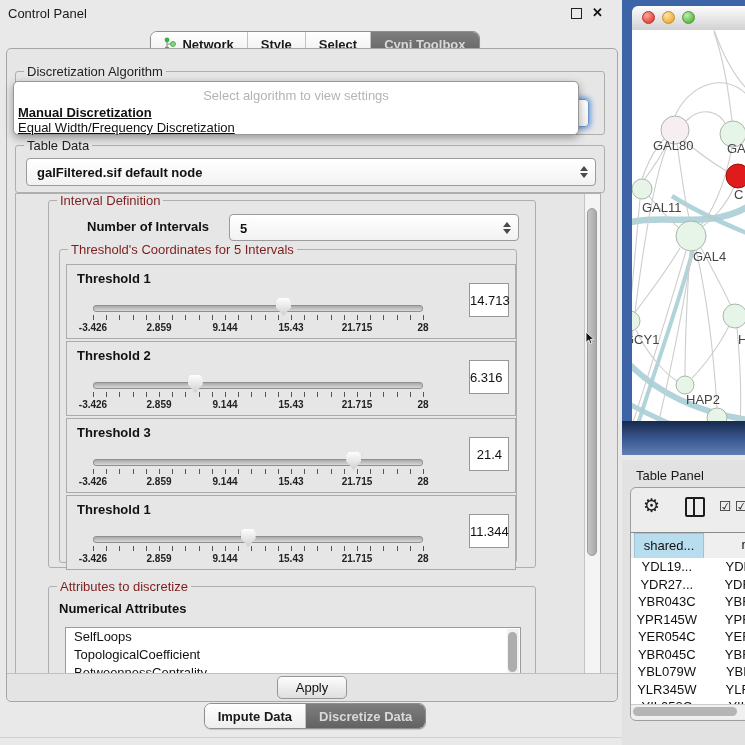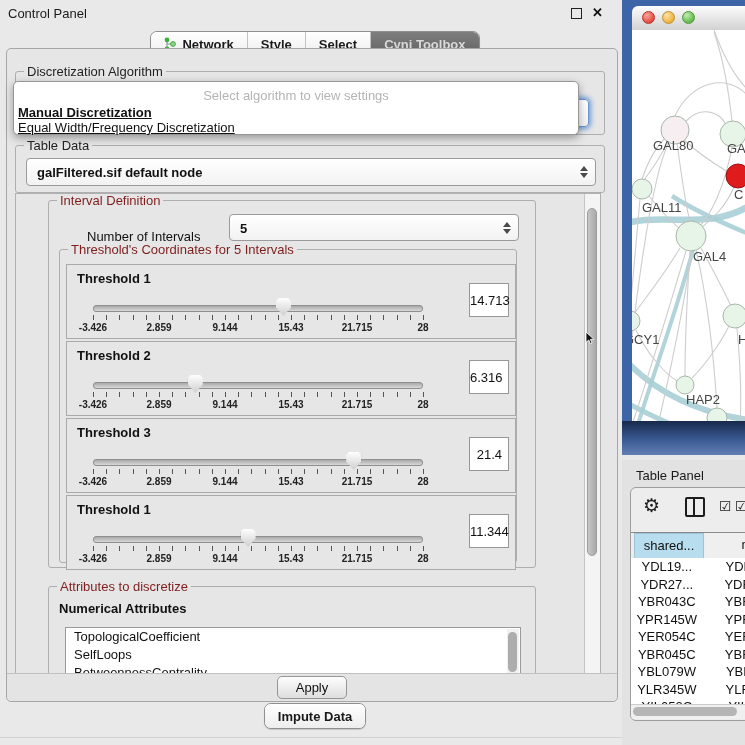--- a/index.html
+++ b/index.html
@@ -162,21 +162,21 @@
               <i class="up"></i>
               <i class="dn"></i>
             </span>
         </div>
       </div>
 
       <div id="scroll-area">
 
         <div class="group" style="left:32px;top:6px;width:486px;height:366px;">
           <span class="group-label gl-green">Interval Definition</span>
-          <span style="position:absolute;left:38px;top:28px;font-weight:normal;text-align:center;">Number of Intervals</span>
+          <span style="position:absolute;left:38px;top:18px;font-weight:bold;text-align:center;">Number of Intervals</span>
           <div class="combo" style="left:180px;top:13px;width:288px;height:25px;">
             <span class="cv">5</span>
             <span class="stepper">
                 <i class="up"></i>
                 <i class="dn"></i>
               </span>
           </div>
 
           <div class="group" style="left:10px;top:48px;width:456px;height:312px;">
             <span class="group-label gl-blue">Threshold's Coordinates for 5 Intervals</span>
@@ -358,22 +358,22 @@
       <div class="t-value">11.344</div>
     </div>
               </div>
           </div>
         </div>
 
         <div class="group" style="left:32px;top:392px;width:486px;height:210px;">
           <span class="group-label gl-blue">Attributes to discretize</span>
           <span style="position:absolute;left:10px;top:14px;font-weight:bold;">Numerical Attributes</span>
           <div id="attr-list">
-            <div class="list-row">TopologicalCoefficient</div>
-              <div class="list-row">SelfLoops</div>
+            <div class="list-row">SelfLoops</div>
+              <div class="list-row">TopologicalCoefficient</div>
               <div class="list-row">BetweennessCentrality</div>
               <div id="attr-vsb">
                 <i></i>
               </div>
           </div>
         </div>
 
         <div class="vsb">
           <span class="vth" style="top:14px;height:348px;"></span>
         </div>
@@ -381,20 +381,23 @@
 
       <div id="apply-strip">
         <div id="apply-btn">Apply</div>
       </div>
     </div>
 
     <div class="tabbar" id="tabbar-bottom">
       <div class="seg" id="bottom-seg">
           <div class="seg-item">
             <span>Impute Data</span>
+          </div>
+          <div class="seg-item sel">
+            <span>Discretize Data</span>
           </div>
         </div>
     </div>
     <div id="bottom-line"></div>
   </div>
 
   <div id="network-window">
     <div id="net-titlebar">
       <span class="light l-red"></span>
       <span class="light l-yellow"></span>

